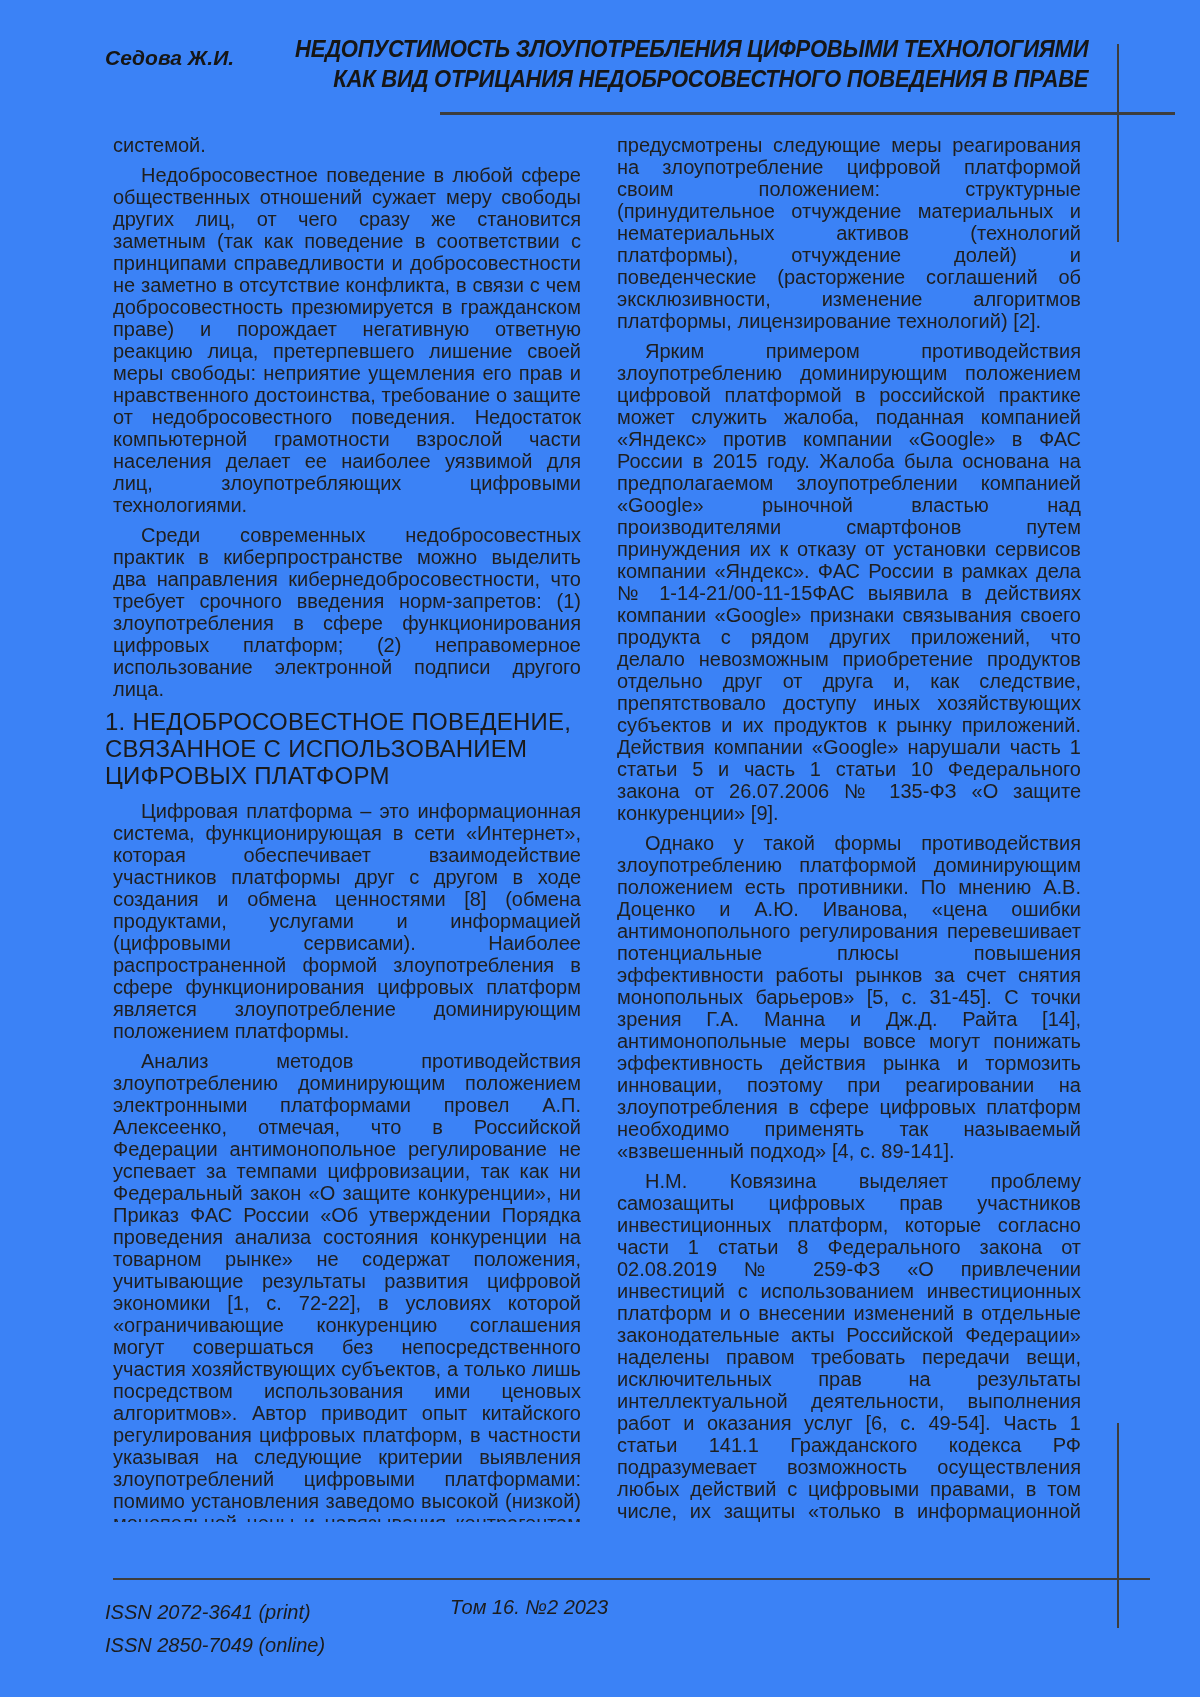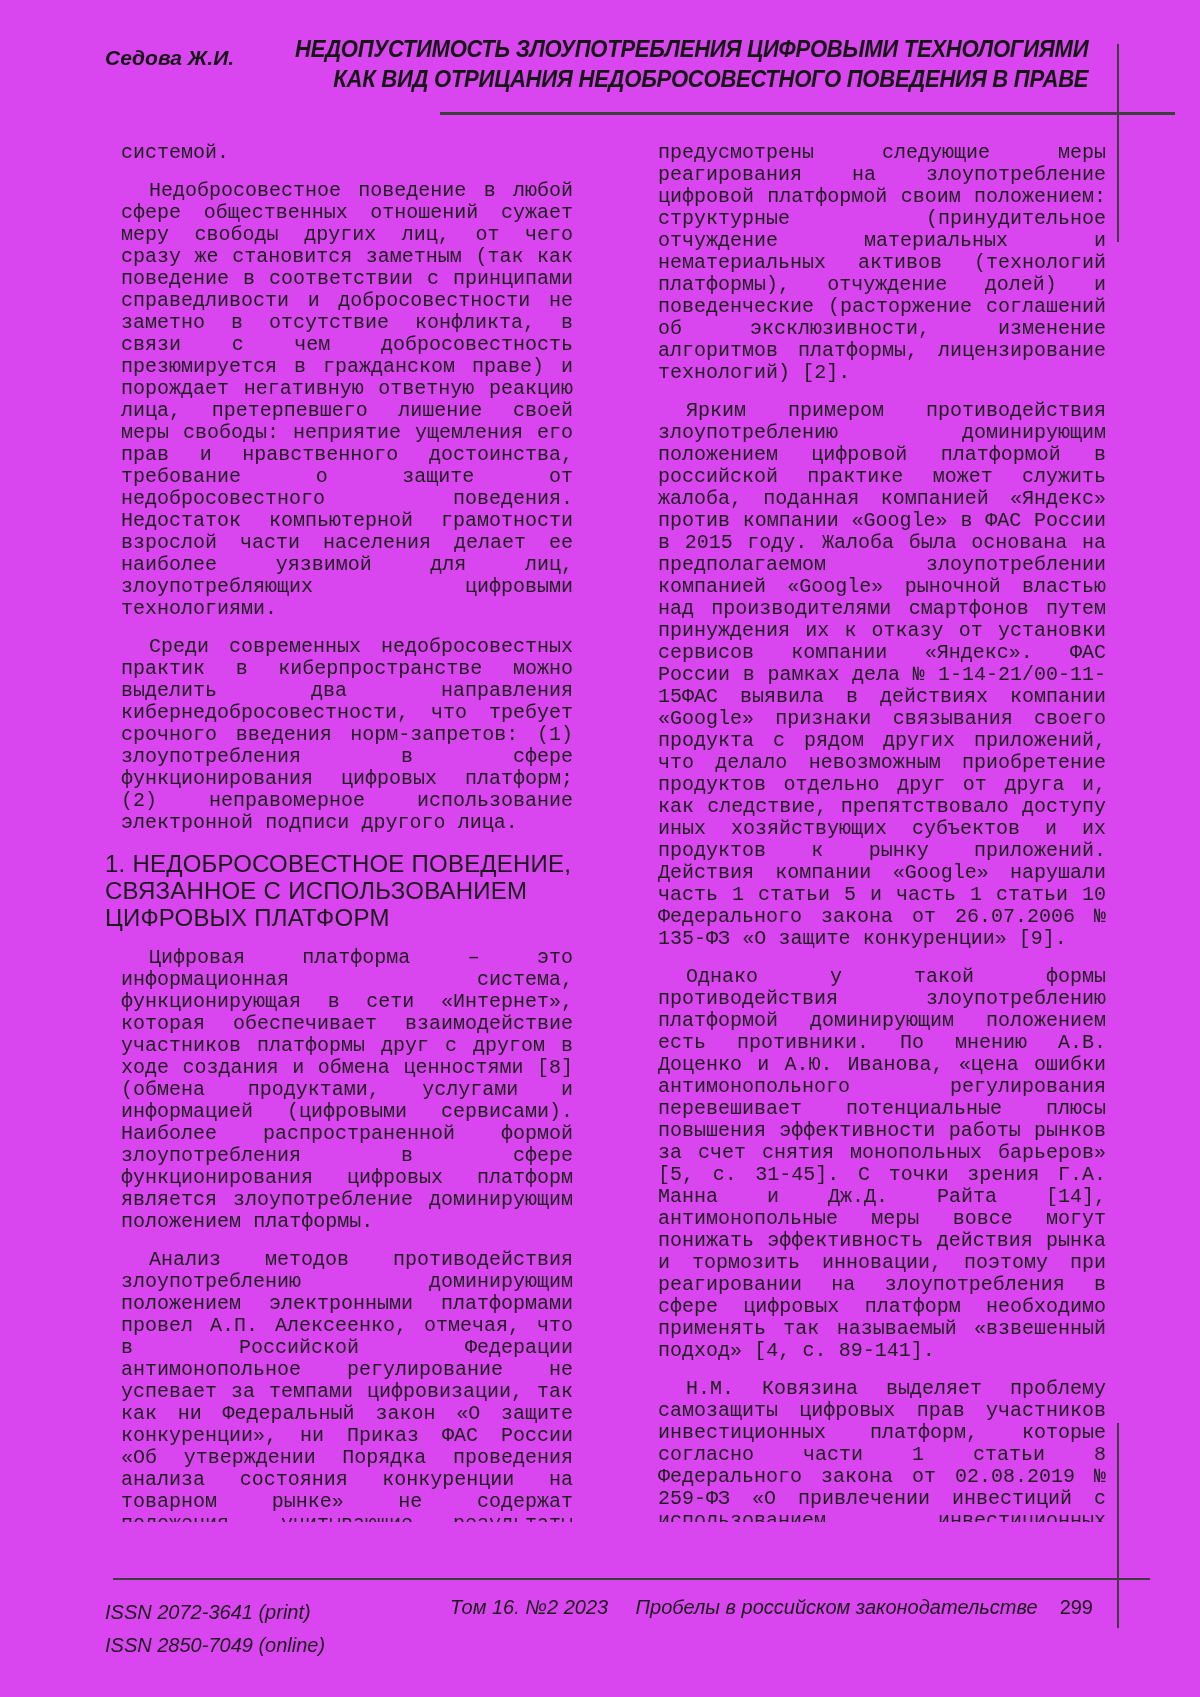--- a/index.html
+++ b/index.html
@@ -3,21 +3,21 @@
 <meta charset="utf-8">
 <style>
   html, body { margin: 0; padding: 0; background: #ffffff; }
   body {
     width: 1200px; height: 1697px;
     position: relative;
     font-family: "Liberation Sans", "DejaVu Sans", sans-serif;
     color: #1f1f1f;
     overflow: hidden;
   }
-  .page { position: absolute; inset: 0; background: #d946ef; padding-left: 40px; }
+  .page { position: absolute; inset: 0; background: #3b82f6; padding-left: 40px; }
 
   
   .author {
     position: absolute; left: 105px; top: 46px;
     font-size: 21px; font-weight: bold; font-style: italic; color: #161616;
     white-space: nowrap;
   }
   .running-title {
     position: absolute; right: 112px; top: 34px;
     text-align: right;
@@ -35,22 +35,22 @@
   .vline.top { top: 44px; height: 198px; }
   .vline.bottom { top: 1423px; height: 205px; }
 
   
   .col {
     position: absolute; top: 126px; height: 1396px; overflow: hidden;
     font-size: 20px; line-height: 22px; text-align: justify;
     word-spacing: 0.2px;
   }
   .col.left  { left: 105px; width: 484px; }
-  .col.right { left: 642px; width: 480px; }
-  .col p { margin: 16px; font-family: Liberation Mono, monospace; }
+  .col.right { left: 609px; width: 480px; }
+  .col p { margin: 8px; }
   .col p.ind { text-indent: 28px; }
   .col h2 {
     font-size: 24px; line-height: 27px; font-weight: 400;
     margin: 7px 0 11px 0; text-align: left; text-indent: 0;
     color: #1a1a1a; letter-spacing: 0.2px;
   }
 
   
   .footer-rule {
     position: absolute; left: 113px; top: 1578px; width: 1037px; height: 2px;
@@ -97,17 +97,14 @@
     <p class="ind">Н.М. Ковязина выделяет проблему самозащиты цифровых прав участников инвестиционных платформ, которые согласно части 1 статьи 8 Федерального закона от 02.08.2019 № 259-ФЗ «О привлечении инвестиций с использованием инвестиционных платформ и о внесении изменений в отдельные законодательные акты Российской Федерации» наделены правом требовать передачи вещи, исключительных прав на результаты интеллектуальной деятельности, выполнения работ и оказания услуг [6, с. 49-54]. Часть 1 статьи 141.1 Гражданского кодекса РФ подразумевает возможность осуществления любых действий с цифровыми правами, в том числе, их защиты «только в информационной системе», то есть виртуально.</p>
     <p class="ind">Цифровой способ защиты без его закрепления в норме права является виртуальным, поэтому в реальной жизни цифровые права могут быть защищены судом, который первый стакивается с недобросовестностью при рассмотрении конкретных дел, применяя принципы справедливости и добросовестности. На этапе защиты цифрового права у участников спора возникают трудности, связанные с недоработкой процессуальных норм о формах истребования доказательств наруше-</p>
   </section>
 
   <div class="footer-rule"></div>
   <div class="issn-block footer-text">
     <div>ISSN 2072-3641 (print)</div>
     <div>ISSN 2850-7049 (online)</div>
   </div>
   <div class="volume footer-text">Том 16. №2 2023</div>
-  <div class="journal-block footer-text">
-    <span>Пробелы в российском законодательстве</span><span class="pageno">299</span>
-  </div>
 
 </div>
 
 </body></html>

